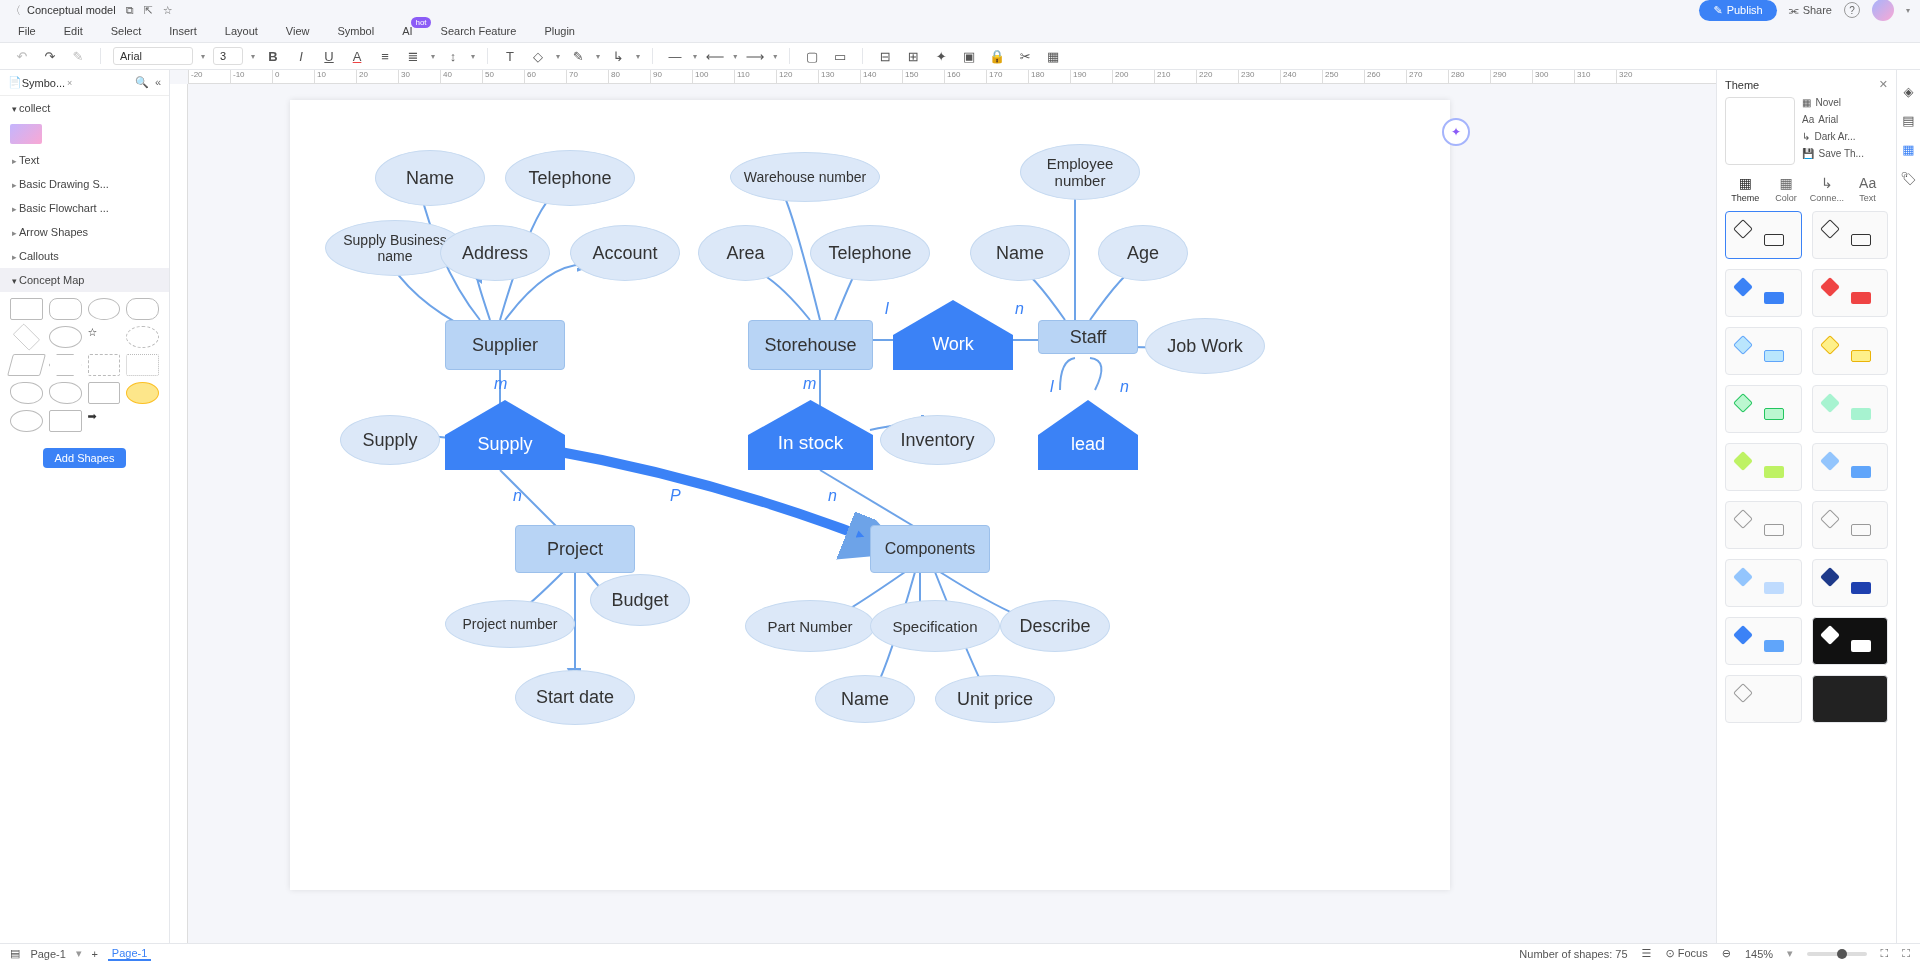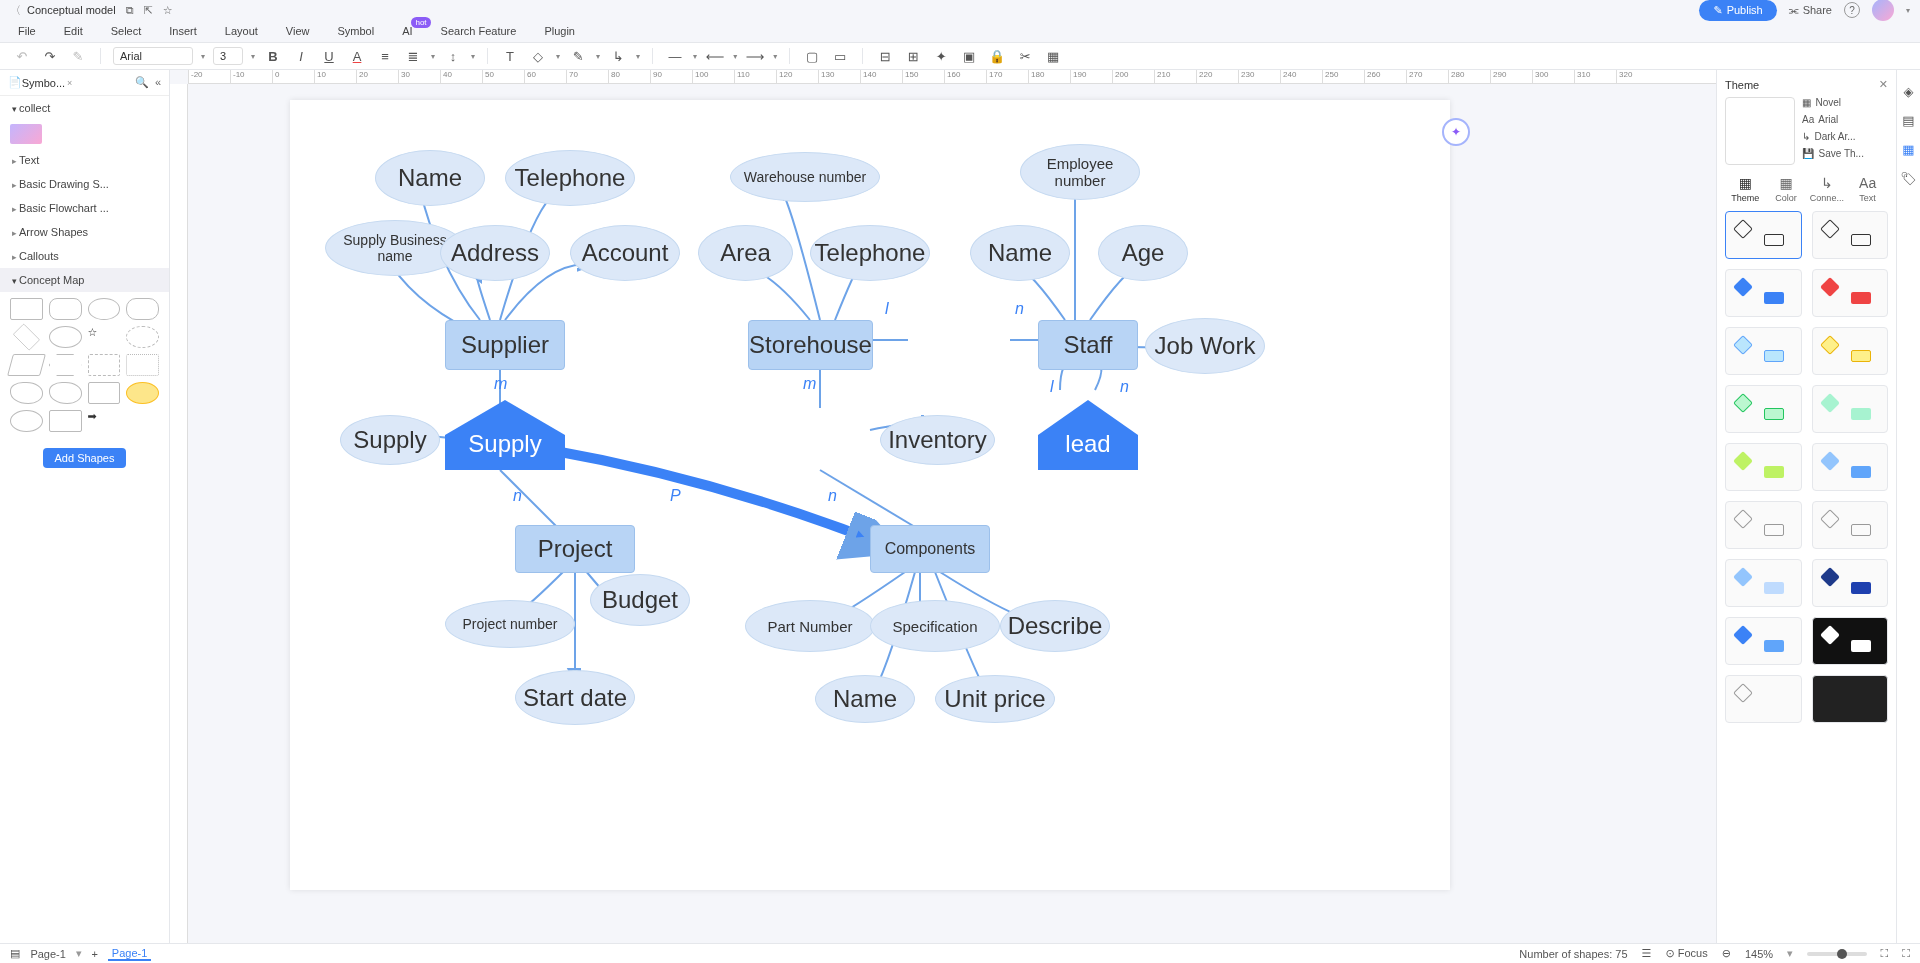--- a/index.html
+++ b/index.html
@@ -33,21 +33,21 @@
 .shape-grid{display:grid;grid-template-columns:repeat(4,1fr);gap:6px;padding:6px 10px;}
 .shape-cell{height:22px;border:1px solid #bbb;border-radius:2px;}
 .shape-cell.ellipse{border-radius:50%;}
 .shape-cell.rounded{border-radius:8px;}
 .add-shapes{margin:10px auto;background:#3b82f6;color:#fff;border-radius:4px;padding:4px 12px;font-size:11px;width:fit-content;}
 .canvas-wrap{flex:1;position:relative;background:#f5f6fa;overflow:hidden;}
 .ruler-h{position:absolute;top:0;left:18px;right:0;height:14px;background:#fff;border-bottom:1px solid #ddd;font-size:8px;color:#888;display:flex;}
 .ruler-h span{flex:0 0 42px;border-left:1px solid #ddd;padding-left:2px;}
 .ruler-v{position:absolute;top:14px;left:0;width:18px;bottom:0;background:#fff;border-right:1px solid #ddd;}
 .paper{position:absolute;top:30px;left:120px;width:1160px;height:790px;background:#fff;box-shadow:0 0 6px rgba(0,0,0,.1);}
-.node{position:absolute;display:flex;align-items:center;justify-content:center;text-align:center;font-size:24px;color:#333;}
+.node{position:absolute;display:flex;align-items:center;justify-content:center;text-align:center;font-size:18px;color:#333;}
 .entity{background:#b8d4f5;border:1px solid #9cc0eb;border-radius:4px;}
 .attr{background:#dce8f8;border:1px solid #c5d9f0;border-radius:50%;}
 .rel{background:#3b82f6;color:#fff;clip-path:polygon(50% 0,100% 50%,100% 100%,0 100%,0 50%);}
 .lbl{position:absolute;font-size:16px;color:#3b82f6;font-style:italic;}
 svg.edges{position:absolute;inset:0;pointer-events:none;}
 svg.edges path,svg.edges line{stroke:#6da3e8;stroke-width:2;fill:none;}
 svg.edges .thick{stroke:#3b82f6;stroke-width:10;}
 .ai-badge{position:absolute;top:18px;right:-20px;transform:translateX(0);width:28px;height:28px;border-radius:50%;border:2px solid #a5b4fc;display:flex;align-items:center;justify-content:center;color:#8b5cf6;font-size:12px;background:#fff;z-index:5;}
 .rightstrip{width:24px;background:#fff;border-left:1px solid #e5e7eb;display:flex;flex-direction:column;align-items:center;gap:14px;padding-top:14px;color:#555;font-size:13px;}
 .rightstrip .active{color:#3b82f6;}
@@ -300,25 +300,27 @@
       <div class="node attr" style="left:150px;top:125px;width:110px;height:56px">Address</div>
       <div class="node attr" style="left:280px;top:125px;width:110px;height:56px">Account</div>
       <div class="node attr" style="left:408px;top:125px;width:95px;height:56px">Area</div>
       <div class="node attr" style="left:520px;top:125px;width:120px;height:56px">Telephone</div>
       <div class="node attr" style="left:680px;top:125px;width:100px;height:56px">Name</div>
       <div class="node attr" style="left:808px;top:125px;width:90px;height:56px">Age</div>
       <div class="node attr" style="left:855px;top:218px;width:120px;height:56px">Job Work</div>
 
       <div class="node entity" style="left:155px;top:220px;width:120px;height:50px">Supplier</div>
       <div class="node entity" style="left:458px;top:220px;width:125px;height:50px">Storehouse</div>
-      <div class="node entity" style="left:748px;top:220px;width:100px;height:50px">Staff</div>
+      <div class="node entity" style="left:748px;top:220px;width:100px;height:34px">Staff</div>
       <div class="node entity" style="left:225px;top:425px;width:120px;height:48px">Project</div>
       <div class="node entity" style="left:580px;top:425px;width:120px;height:48px;font-size:16px">Components</div>
 
+      <div class="node rel" style="left:603px;top:200px;width:120px;height:70px;padding-top:18px">Work</div>
       <div class="node rel" style="left:155px;top:300px;width:120px;height:70px;padding-top:18px">Supply</div>
+      <div class="node rel" style="left:458px;top:300px;width:125px;height:70px;padding-top:16px;font-size:19px">In stock</div>
       <div class="node rel" style="left:748px;top:300px;width:100px;height:70px;padding-top:18px">lead</div>
 
       <div class="node attr" style="left:50px;top:315px;width:100px;height:50px">Supply</div>
       <div class="node attr" style="left:590px;top:315px;width:115px;height:50px">Inventory</div>
 
       <div class="node attr" style="left:155px;top:500px;width:130px;height:48px;font-size:14px">Project number</div>
       <div class="node attr" style="left:300px;top:474px;width:100px;height:52px">Budget</div>
       <div class="node attr" style="left:225px;top:570px;width:120px;height:55px">Start date</div>
 
       <div class="node attr" style="left:455px;top:500px;width:130px;height:52px;font-size:15px">Part Number</div>

